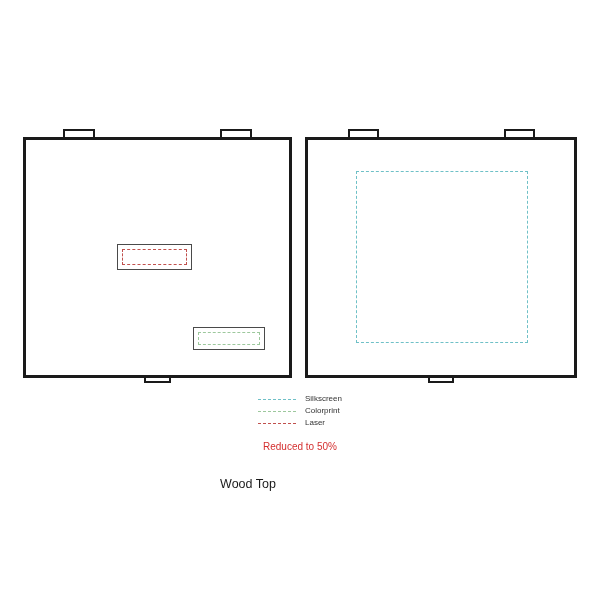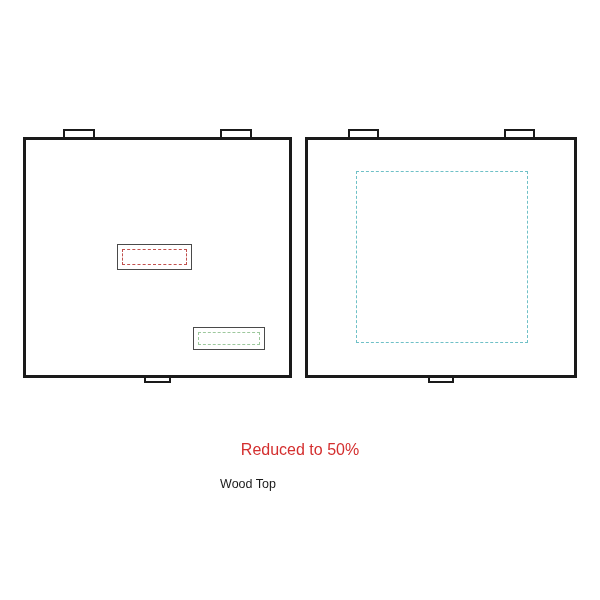--- a/index.html
+++ b/index.html
@@ -29,21 +29,21 @@
   .dash-area{position:absolute;box-sizing:border-box;border:1px dashed #999;}
   .dash-inset{left:4px;top:4px;right:4px;bottom:4px;}
   .dash-silkscreen{left:356px;top:171px;width:172px;height:172px;}
   
   .legend{position:absolute;left:258px;top:393px;}
   .legend-row{display:flex;align-items:center;height:12px;}
   .legend-swatch{width:38px;height:0;border-top:1px dashed #999;margin-right:9px;}
   .legend-label{font-size:8px;line-height:12px;color:#333;}
   
   .notice{position:absolute;left:0;top:441px;width:600px;text-align:center;
-          font-size:16px;font-weight:400;}
+          font-size:10px;font-weight:400;}
   .product-title{position:absolute;left:0;top:462px;width:600px;text-align:center;
           font-size:12.5px;color:#1a1a1a;}
   .product-subtitle{position:absolute;left:0;top:477px;width:496px;text-align:center;
           font-size:12.5px;color:#1a1a1a;}
 </style>
 </head>
 <body>
 
 <div class="canvas">
 
@@ -60,17 +60,31 @@
 
   <div class="plate plate-laser">
     <div class="dash-area dash-inset" style="border-color: rgb(192, 80, 77);"></div>
   </div>
   <div class="plate plate-colorprint">
     <div class="dash-area dash-inset" style="border-color: rgb(157, 200, 157);"></div>
   </div>
 
   <div class="dash-area dash-silkscreen" style="border-color: rgb(111, 192, 199);"></div>
 
+  <div class="legend">
+    <div class="legend-row">
+      <span class="legend-swatch" style="border-top-color: rgb(111, 192, 199);"></span>
+      <span class="legend-label">Silkscreen</span>
+    </div>
+    <div class="legend-row">
+      <span class="legend-swatch" style="border-top-color: rgb(157, 200, 157);"></span>
+      <span class="legend-label">Colorprint</span>
+    </div>
+    <div class="legend-row">
+      <span class="legend-swatch" style="border-top-color: rgb(192, 80, 77);"></span>
+      <span class="legend-label">Laser</span>
+    </div>
+  </div>
 
   <div class="notice" style="color: rgb(212, 47, 47);">Reduced to 50%</div>
   <div class="product-subtitle">Wood Top</div>
 
 </div>
 
 </body></html>

